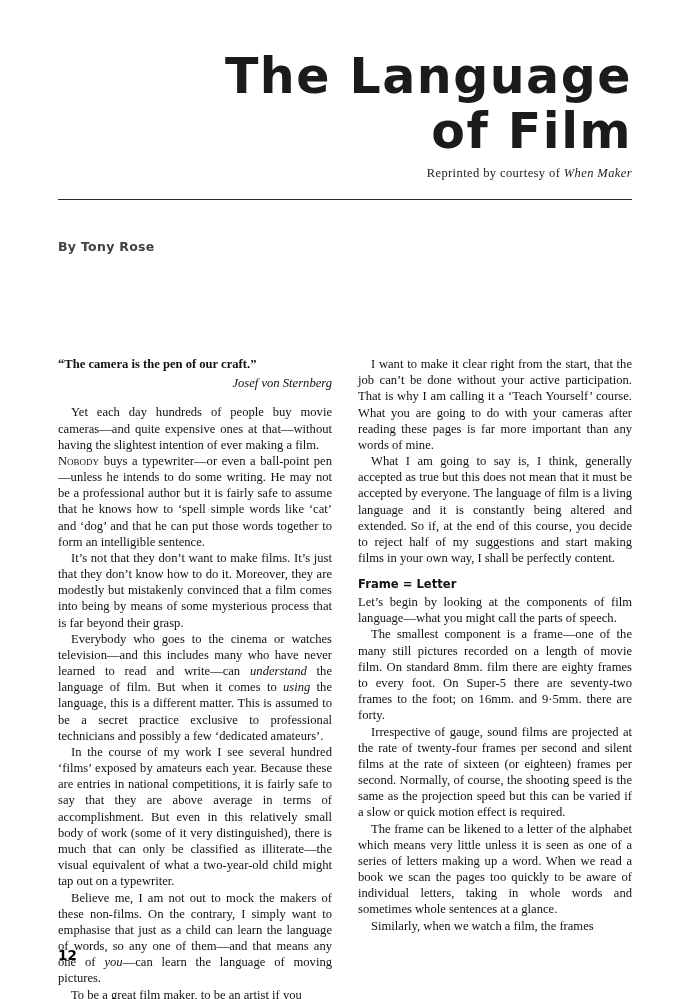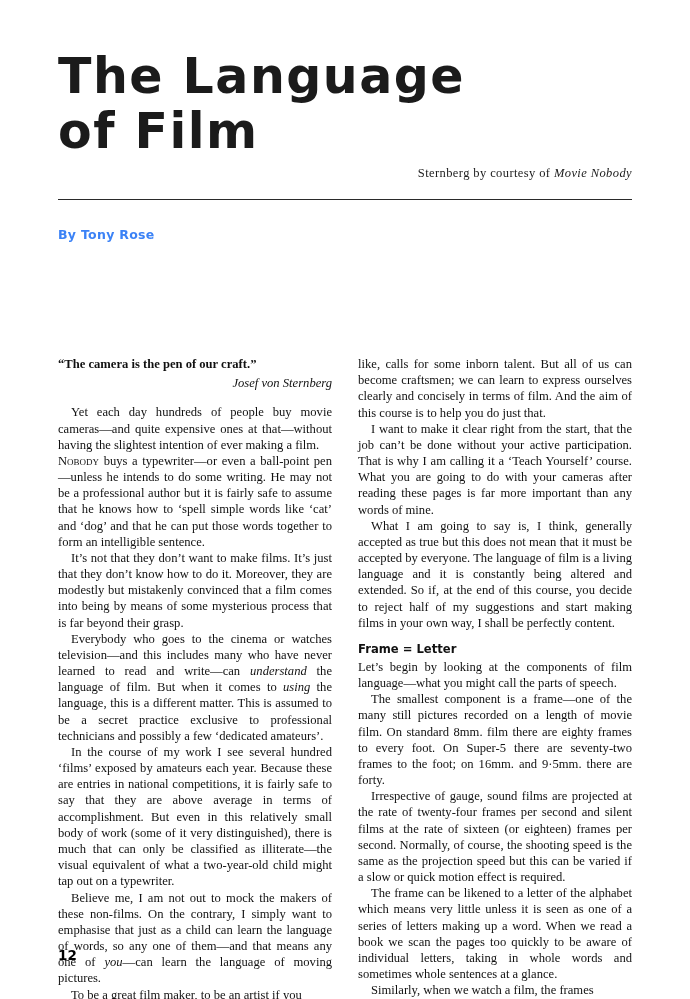--- a/index.html
+++ b/index.html
@@ -27,20 +27,21 @@
     padding-top: 50px;
   }
   .title {
     font-family: "DejaVu Sans", sans-serif;
     font-weight: bold;
     font-size: 49px;
     line-height: 1.12;
     letter-spacing: 1.5px;
     color: #1b1b1b;
     margin: 0;
+    text-align: right;
   }
   .title .line2 {
     display: block;
   }
   .reprint {
     text-align: right;
     font-family: "Liberation Serif", serif;
     font-size: 12.5px;
     letter-spacing: 0.4px;
     margin-top: 6px;
@@ -52,22 +53,22 @@
   .rule {
     border: 0;
     border-top: 1.4px solid #2a2a2a;
     margin: 18px 0 0 0;
   }
   .byline {
     font-family: "DejaVu Sans", sans-serif;
     font-weight: bold;
     font-size: 12.5px;
     letter-spacing: 0.3px;
-    margin-top: 27px;
-    color: #3b82f6;
+    margin-top: 39px;
+    color: #404040;
   }
 
   
   .columns {
     position: absolute;
     top: 356px;
     left: 58px;
     right: 58px;
     display: flex;
     gap: 26px;
@@ -129,21 +130,21 @@
 <body>
 
 <div class="page">
 
   <div class="masthead">
     <h1 class="title">
       <span>The Language</span>
       <span class="line2">of Film</span>
     </h1>
     <div class="reprint">
-      <span>Sternberg by courtesy of </span><i>Movie Nobody</i>
+      <span>Reprinted by courtesy of </span><i>When Maker</i>
     </div>
     <hr class="rule">
     <div class="byline">By Tony Rose</div>
   </div>
 
   <div class="columns">
 
     <div class="col" id="col-left">
       <p class="epigraph">“The camera is the pen of our craft.”</p>
       <p class="epigraph-attr">Josef von Sternberg</p>
@@ -153,21 +154,20 @@
           <p class="body">It’s not that they don’t want to make films. It’s just that they don’t know how to do it. Moreover, they are modestly but mistakenly convinced that a film comes into being by means of some mysterious process that is far beyond their grasp.</p>
           <p class="body">Everybody who goes to the cinema or watches television—and this includes many who have never learned to read and write—can <em>understand</em> the language of film. But when it comes to <em>using</em> the language, this is a different matter. This is assumed to be a secret practice exclusive to professional technicians and possibly a few ‘dedicated amateurs’.</p>
           <p class="body">In the course of my work I see several hundred ‘films’ exposed by amateurs each year. Because these are entries in national competitions, it is fairly safe to say that they are above average in terms of accomplishment. But even in this relatively small body of work (some of it very distinguished), there is much that can only be classified as illiterate—the visual equivalent of what a two-year-old child might tap out on a typewriter.</p>
           <p class="body">Believe me, I am not out to mock the makers of these non-films. On the contrary, I simply want to emphasise that just as a child can learn the language of words, so any one of them—and that means any one of <em>you</em>—can learn the language of moving pictures.</p>
           <p class="body">To be a great film maker, to be an artist if you</p>
         </div>
     </div>
 
     <div class="col" id="col-right">
       <div id="right-body-top">
-          <p class="body first">like, calls for some inborn talent. But all of us can become craftsmen; we can learn to express ourselves clearly and concisely in terms of film. And the aim of this course is to help you do just that.</p>
           <p class="body">I want to make it clear right from the start, that the job can’t be done without your active participation. That is why I am calling it a ‘Teach Yourself’ course. What you are going to do with your cameras after reading these pages is far more important than any words of mine.</p>
           <p class="body">What I am going to say is, I think, generally accepted as true but this does not mean that it must be accepted by everyone. The language of film is a living language and it is constantly being altered and extended. So if, at the end of this course, you decide to reject half of my suggestions and start making films in your own way, I shall be perfectly content.</p>
         </div>
       <div class="subhead">Frame = Letter</div>
       <div id="right-body-bottom">
           <p class="body first">Let’s begin by looking at the components of film language—what you might call the parts of speech.</p>
           <p class="body">The smallest component is a frame—one of the many still pictures recorded on a length of movie film. On standard 8mm. film there are eighty frames to every foot. On Super-5 there are seventy-two frames to the foot; on 16mm. and 9·5mm. there are forty.</p>
           <p class="body">Irrespective of gauge, sound films are projected at the rate of twenty-four frames per second and silent films at the rate of sixteen (or eighteen) frames per second. Normally, of course, the shooting speed is the same as the projection speed but this can be varied if a slow or quick motion effect is required.</p>
           <p class="body">The frame can be likened to a letter of the alphabet which means very little unless it is seen as one of a series of letters making up a word. When we read a book we scan the pages too quickly to be aware of individual letters, taking in whole words and sometimes whole sentences at a glance.</p>
           <p class="body">Similarly, when we watch a film, the frames</p>

